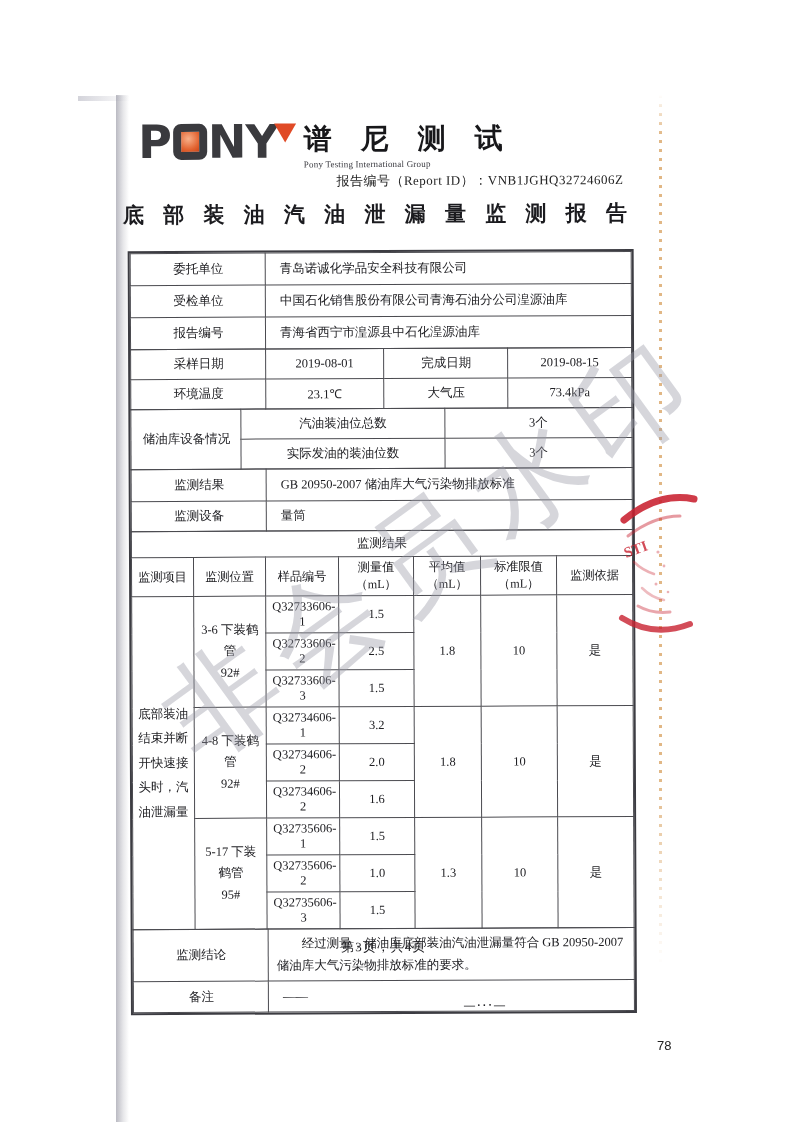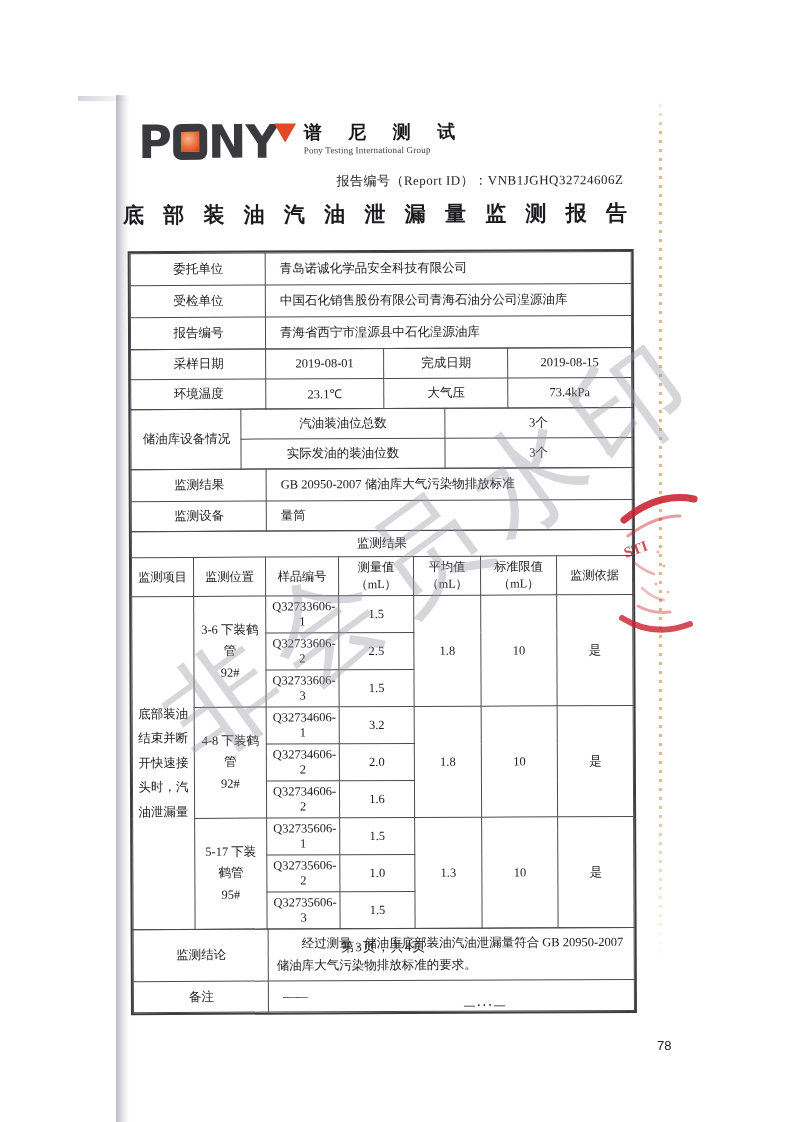--- a/index.html
+++ b/index.html
@@ -23,21 +23,21 @@
 
   
   .logo-row { position:absolute; left:140px; top:118px; display:flex; align-items:flex-start; }
   .brand { display:flex; align-items:center; font-family:"DejaVu Sans",sans-serif; font-weight:bold;
            font-size:46px; line-height:1; color:#3a3a3e; letter-spacing:-1px; }
   .brand .oshape { display:inline-block; width:34px; height:36px; border:8px solid #3a3a3e; border-radius:8px;
            margin:0 1px 0 2px; background:radial-gradient(circle at 40% 35%, #f7b08a, #e2622f 65%, #c94318); }
   .brand .tri { width:0; height:0; border-left:11px solid transparent; border-right:11px solid transparent;
            border-top:19px solid #e04a26; margin-left:-4px; margin-top:-18px; }
   .logo-cn { margin-left:8px; margin-top:2px; }
-  .logo-cn-main { font-weight:bold; font-size:18px; letter-spacing:11px; color:#17171a; white-space:nowrap; }
+  .logo-cn-main { font-weight:bold; font-size:28px; letter-spacing:11px; color:#17171a; white-space:nowrap; }
   .logo-cn-sub { font-size:9px; color:#3a3a40; margin-top:1px; letter-spacing:.2px; }
 
   
   .report-id { position:absolute; left:0; top:172px; width:625px; text-align:right;
                font-size:13px; letter-spacing:.5px; color:#222; }
   .doc-title { position:absolute; left:0; top:200px; width:760px; text-align:center;
                font-size:21px; font-weight:bold; letter-spacing:7px; color:#1b1b1f; white-space:nowrap; }
 
   
   .tbl-wrap { position:absolute; left:129px; top:250px; width:506px; border:2px solid #3c3c42; background:transparent; }

